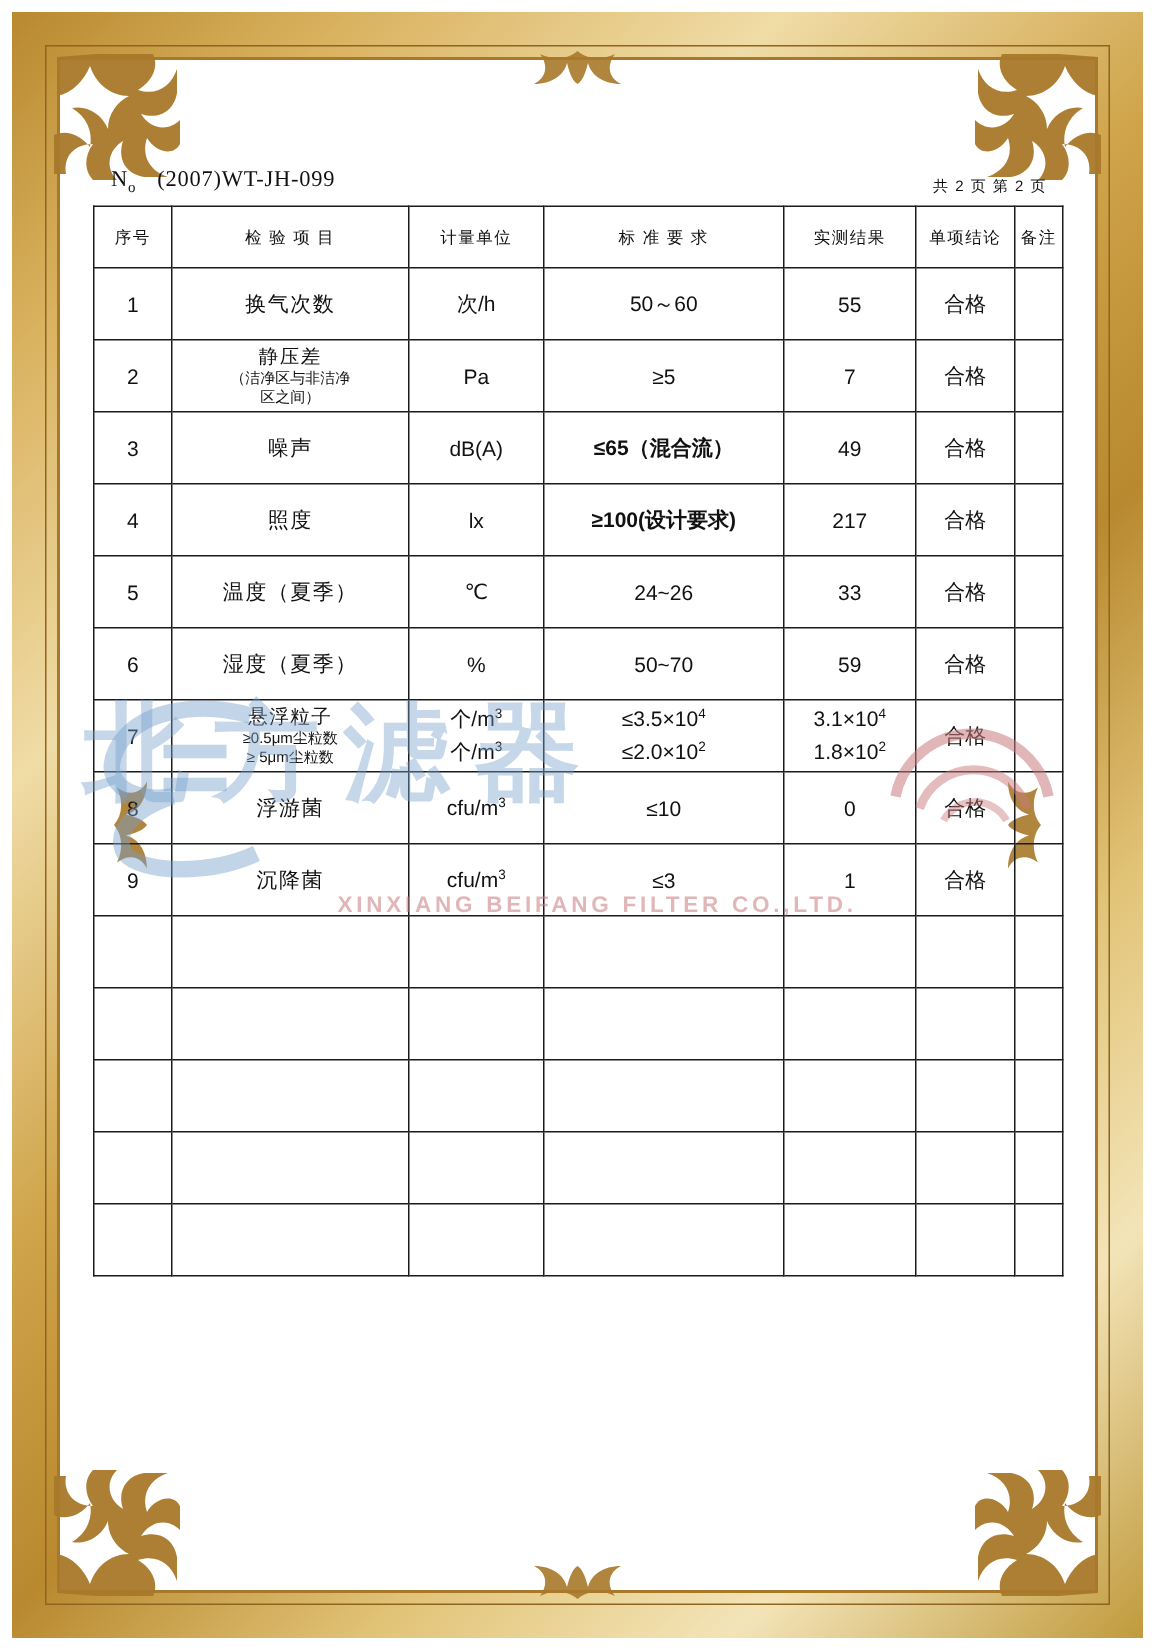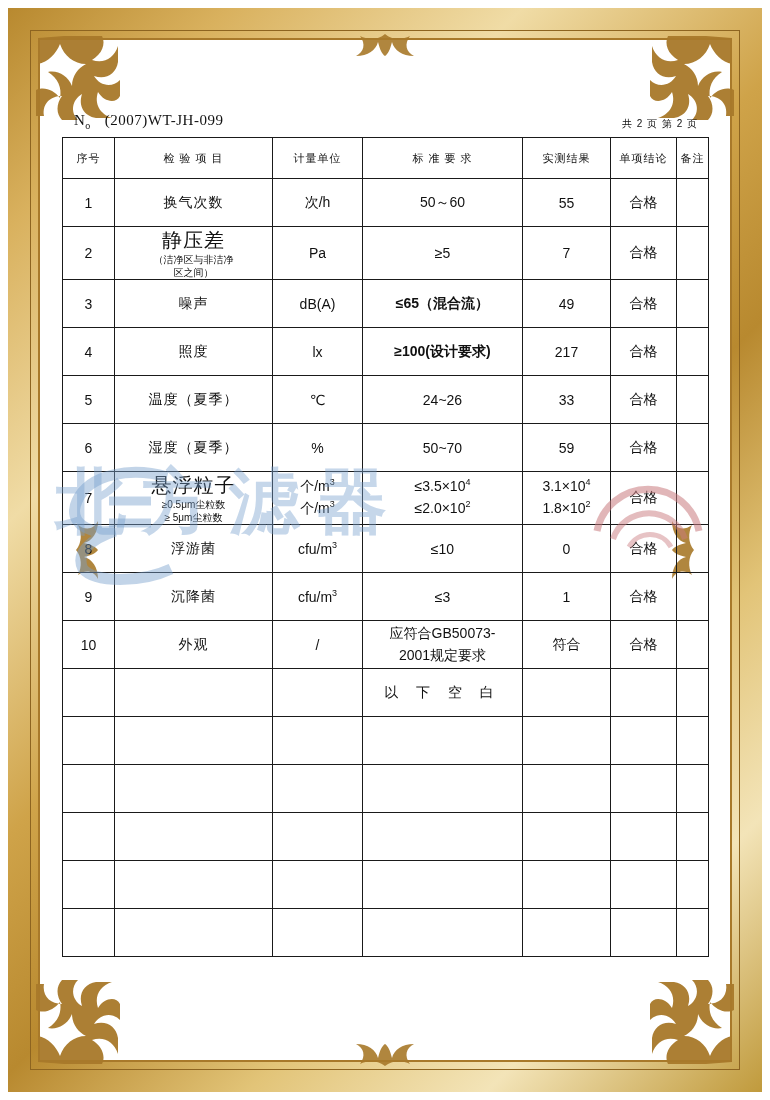--- a/index.html
+++ b/index.html
@@ -141,21 +141,21 @@
     height: 47px;
   }
   .c-no    { width: 52px; }
   .c-item  { width: 158px; }
   .c-unit  { width: 90px; }
   .c-std   { width: 160px; }
   .c-res   { width: 88px; }
   .c-concl { width: 66px; }
   .c-note  { width: 32px; }
 
-  .item-main { font-size: 20px; letter-spacing: 1px; }
+  .item-main { font-size: 13px; letter-spacing: 1px; }
   .item-sub  { font-size: 10px; line-height: 1.25; letter-spacing: 0; }
   .sup { font-size: 9px; vertical-align: super; }
 
   .two-line-cell {
     line-height: 1.55;
     font-size: 12px;
   }
   .two-line-cell .ln { display: block; }
   .std-wrap { line-height: 1.5; font-size: 13px; font-weight: bold; }
 
@@ -433,42 +433,21 @@
         <tr>
           <td>9</td>
           <td class="item-main">沉降菌</td>
           <td>cfu/m<span class="sup">3</span></td>
           <td>≤3</td>
           <td>1</td>
           <td>合格</td>
           <td></td>
         </tr>
 
-        <tr>
-          <td>10</td>
-          <td class="item-main">外观</td>
-          <td>/</td>
-          <td class="two-line-cell">
-            <span class="ln">应符合GB50073-</span>
-            <span class="ln">2001规定要求</span>
-          </td>
-          <td>符合</td>
-          <td>合格</td>
-          <td></td>
-        </tr>
-
-        <tr>
-          <td class="empty"></td>
-          <td class="empty"></td>
-          <td class="empty"></td>
-          <td class="empty blank-note">以 下 空 白</td>
-          <td class="empty"></td>
-          <td class="empty"></td>
-          <td class="empty"></td>
-        </tr>
+
 
         <tr>
           <td class="empty"></td>
               <td class="empty"></td>
               <td class="empty"></td>
               <td class="empty"></td>
               <td class="empty"></td>
               <td class="empty"></td>
               <td class="empty"></td>
         </tr>
@@ -515,20 +494,21 @@
 
   <div class="watermark">
     <div class="wm-logo">
       <svg viewBox="0 0 130 125" fill="none" stroke="currentColor" stroke-width="11">
         <path d="M112 16 C78 6 34 12 22 40 C12 62 34 74 60 70 C36 78 20 92 28 108 C40 122 86 122 116 108"></path>
         <path d="M54 40 L96 40" stroke-width="9"></path>
         <path d="M54 62 L96 62" stroke-width="9"></path>
       </svg>
     </div>
     <div class="wm-text">北方滤器</div>
+    <div class="wm-sub">XINXIANG BEIFANG FILTER CO.,LTD.</div>
     <div class="wm-arc">
       <svg viewBox="0 0 120 120" fill="none">
         <path d="M10 66 A52 52 0 0 1 112 66" stroke="rgba(201,122,126,0.55)" stroke-width="7"></path>
         <path d="M26 74 A38 38 0 0 1 98 74" stroke="rgba(201,122,126,0.5)" stroke-width="6"></path>
         <path d="M42 82 A24 24 0 0 1 84 82" stroke="rgba(201,122,126,0.45)" stroke-width="5"></path>
       </svg>
     </div>
   </div>
 
 </div>

